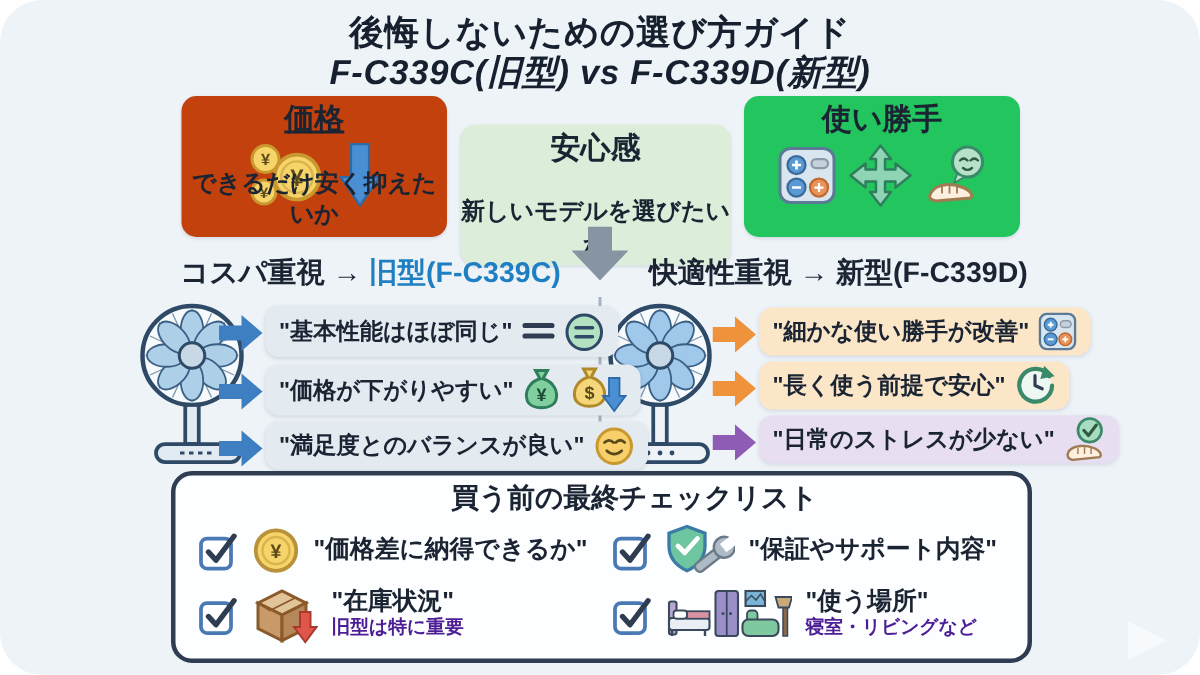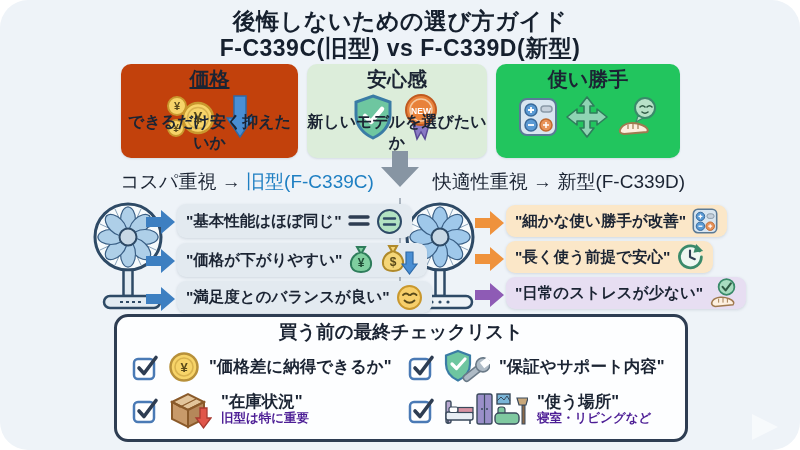--- a/index.html
+++ b/index.html
@@ -1,33 +1,33 @@
 <!DOCTYPE html>
 <html><head>
 <meta charset="utf-8">
 <style>
   html,body{margin:0;padding:0;}
   .page{position:relative;width:800px;height:450px;background:#eef3f8;
         font-family:"Liberation Sans",sans-serif;overflow:hidden;color:#1b2433;border-radius:28px;}
   .ttl{position:absolute;left:0;width:800px;text-align:center;font-weight:bold;
        font-size:23px;color:#16202e;letter-spacing:.5px;}
-  .ttl1{top:6px;} .ttl2{top:33px;}
+  .ttl1{top:6px;} .ttl2{top:33px;font-style:italic;}
 
   .cbox{position:absolute;top:64px;height:94px;border-radius:10px;box-shadow:0 1px 2px rgba(40,60,90,.12);}
   .cbox1{left:121px;width:177px;background:#c2410c;text-decoration:underline;}
-  .cbox2{left:307px;width:180px;background:#dcedda;}
+  .cbox2{left:307px;width:180px;background:#dcedda;margin-top:19px;}
   .cbox3{left:496px;width:184px;background:#22c55e;}
   .cbox-title{text-align:center;font-size:20px;font-weight:bold;margin-top:2px;}
   .cbox-icons{display:flex;justify-content:center;align-items:center;gap:8px;height:48px;}
   .cbox-q{position:absolute;bottom:4px;width:100%;text-align:center;font-size:16px;font-weight:bold;}
 
   .big-down-arrow{position:absolute;left:381px;top:151px;}
 
   .col-header{position:absolute;top:169px;width:310px;text-align:center;
-              font-size:19px;font-weight:normal;white-space:nowrap;}
+              font-size:19px;font-weight:bold;white-space:nowrap;}
   .col-header .model-old{color:#1e7fc2;}
   .hdr-left{left:92px;} .hdr-right{left:404px;}
 
   .divider{position:absolute;left:399px;top:198px;width:2px;height:110px;background:#aab4bf;}
 
   .fan{position:absolute;}
   .fan-left{left:90px;top:201px;} .fan-right{left:402px;top:201px;}
 
   .pill{position:absolute;height:34px;border-radius:9px;display:flex;align-items:center;
         padding:0 9px;gap:6px;font-size:15.5px;font-weight:bold;white-space:nowrap;
@@ -39,21 +39,21 @@
   .pr2{top:241px;background:#fbe7c8;height:32px;}
   .pr3{top:277px;background:#e7def2;height:32px;}
   .link-arrow{position:absolute;}
   .la-l{left:146px;} .la-r{left:475px;}
   .la1{top:209px;} .la2{top:248px;} .la3{top:286px;}
   .la-r.la1{top:210px;} .la-r.la2{top:246px;} .la-r.la3{top:282px;}
 
   .check-panel{position:absolute;left:114px;top:314px;width:574px;height:128px;
                background:#fdfeff;border:3px solid #2e3d52;border-radius:14px;box-sizing:border-box;}
   .check-title{position:absolute;left:114px;top:319px;width:574px;text-align:center;
-               font-size:18.5px;font-weight:bold;}
+               font-size:18.5px;font-weight:bold;padding-left:22px;}
   .check-item{position:absolute;display:flex;align-items:center;gap:9px;height:40px;}
   .ci1{left:132px;top:347px;} .ci2{left:132px;top:390px;}
   .ci3{left:408px;top:347px;} .ci4{left:408px;top:390px;}
   .check-text{font-size:16.5px;font-weight:bold;line-height:1.05;}
   .check-sub{font-size:12.5px;font-weight:bold;color:#4c1d95;}
 
   svg text{font-family:"Liberation Sans",sans-serif;font-weight:bold;}
   .watermark{position:absolute;left:752px;top:414px;width:0;height:0;
              border-left:26px solid rgba(255,255,255,.55);
              border-top:13px solid transparent;border-bottom:13px solid transparent;}
@@ -80,32 +80,20 @@
       </svg>
       <svg width="28" height="44" viewBox="0 0 28 44">
         <polygon points="8,1 20,1 20,23 27,23 14,42 1,23 8,23" fill="#4a8fd4" stroke="#2e6aa8" stroke-width="1.5"></polygon>
       </svg>
     </div>
     <div class="cbox-q">できるだけ安く抑えたいか</div>
   </div>
 
   <div class="cbox cbox2">
     <div class="cbox-title">安心感</div>
-    <div class="cbox-icons">
-      <svg width="40" height="46" viewBox="0 0 40 46">
-        <path d="M20,2 L37,8 V21 C37,32 29,40 20,44 C11,40 3,32 3,21 V8 Z" fill="#6ec6a0" stroke="#3a7ca5" stroke-width="3"></path>
-        <polyline points="12,22 18,28 29,15" fill="none" stroke="#ffffff" stroke-width="4.5" stroke-linecap="round" stroke-linejoin="round"></polyline>
-      </svg>
-      <svg width="40" height="48" viewBox="0 0 40 48">
-        <polygon points="11,28 16,46 20,39 24,46 29,28" fill="#8a7ac5" stroke="#5a4a95" stroke-width="1.5"></polygon>
-        <circle cx="20" cy="17" r="15" fill="#e8813a" stroke="#c05a20" stroke-width="2"></circle>
-        <circle cx="20" cy="17" r="11" fill="none" stroke="#f5c9a0" stroke-width="1.5"></circle>
-        <text x="20" y="21" font-size="8.5" text-anchor="middle" fill="#ffffff">NEW</text>
-      </svg>
-    </div>
     <div class="cbox-q">新しいモデルを選びたいか</div>
   </div>
 
   <div class="cbox cbox3">
     <div class="cbox-title">使い勝手</div>
     <div class="cbox-icons">
       <svg width="40" height="40" viewBox="0 0 40 40">
         <rect x="2" y="2" width="36" height="36" rx="7" fill="#d9e6f0" stroke="#5a7a96" stroke-width="2"></rect>
         <circle cx="13" cy="13" r="6" fill="#5a9ad4" stroke="#3a6a9a" stroke-width="1.5"></circle>
         <path d="M13,10 V16 M10,13 H16" stroke="#ffffff" stroke-width="1.8"></path>

